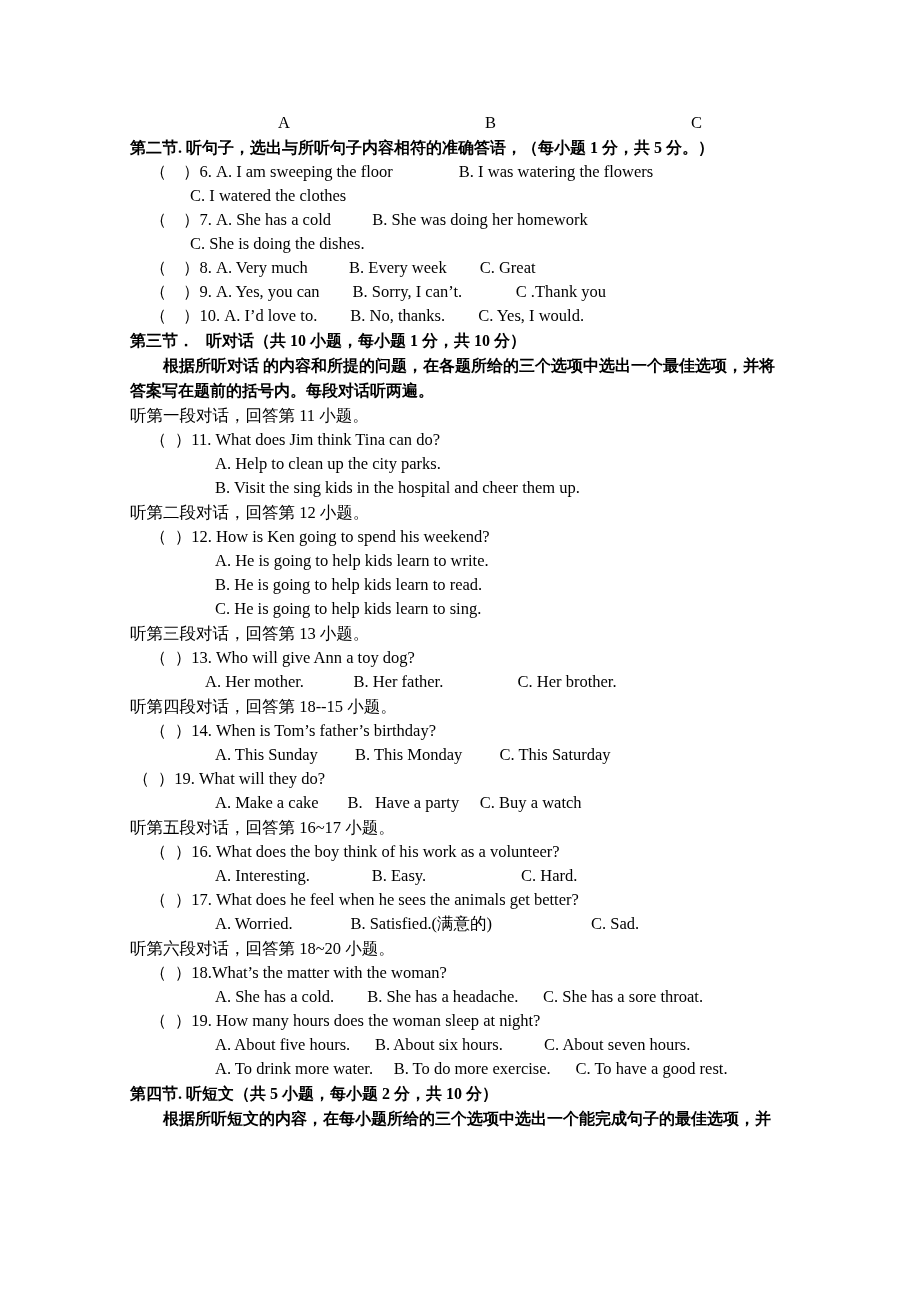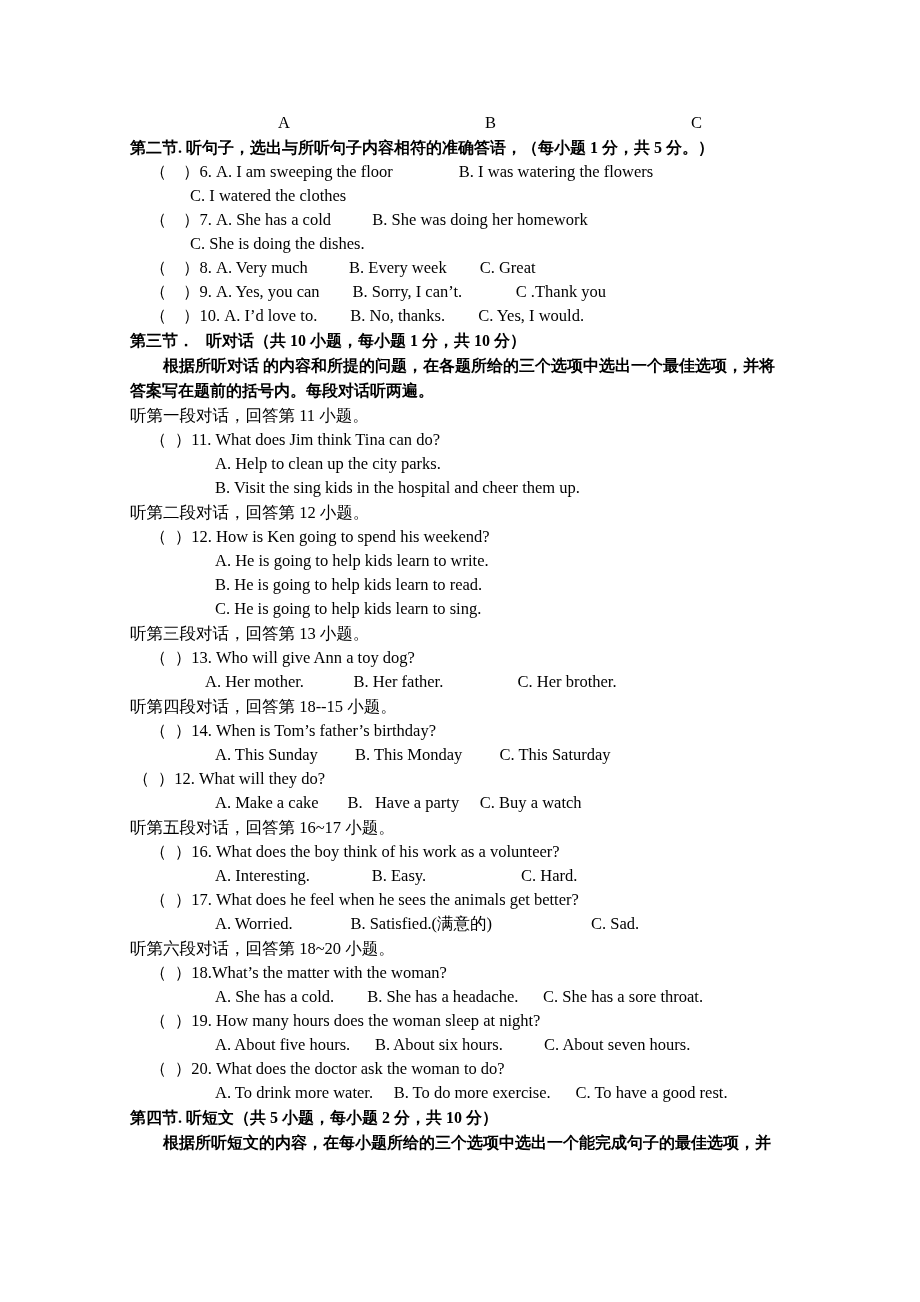--- a/index.html
+++ b/index.html
@@ -103,33 +103,32 @@
   <div class="q indent-opt">B. He is going to help kids learn to read.</div>
   <div class="q indent-opt">C. He is going to help kids learn to sing.</div>
 
   <div class="cue">听第三段对话，回答第 13 小题。</div>
   <div class="q indent-brk">（  ）13. Who will give Ann a toy dog?</div>
   <div class="q indent-opt2">A. Her mother.            B. Her father.                  C. Her brother.</div>
 
   <div class="cue">听第四段对话，回答第 18--15 小题。</div>
   <div class="q indent-brk">（  ）14. When is Tom’s father’s birthday?</div>
   <div class="q indent-opt">A. This Sunday         B. This Monday         C. This Saturday</div>
-  <div class="q indent-brk-0">（  ）12. What will they do?</div>
+  <div class="q indent-brk-0">（  ）19. What will they do?</div>
   <div class="q indent-opt">A. Make a cake       B.   Have a party     C. Buy a watch</div>
 
   <div class="cue">听第五段对话，回答第 16~17 小题。</div>
   <div class="q indent-brk">（  ）16. What does the boy think of his work as a volunteer?</div>
   <div class="q indent-opt">A. Interesting.               B. Easy.                       C. Hard.</div>
   <div class="q indent-brk">（  ）17. What does he feel when he sees the animals get better?</div>
   <div class="q indent-opt">A. Worried.              B. Satisfied.(满意的)                        C. Sad.</div>
 
   <div class="cue">听第六段对话，回答第 18~20 小题。</div>
   <div class="q indent-brk">（  ）18.What’s the matter with the woman?</div>
   <div class="q indent-opt">A. She has a cold.        B. She has a headache.      C. She has a sore throat.</div>
   <div class="q indent-brk">（  ）19. How many hours does the woman sleep at night?</div>
   <div class="q indent-opt">A. About five hours.      B. About six hours.          C. About seven hours.</div>
-  <div class="q indent-brk">（  ）20. What does the doctor ask the woman to do?</div>
   <div class="q indent-opt">A. To drink more water.     B. To do more exercise.      C. To have a good rest.</div>
 
   <div class="sec-head">第四节. 听短文（共 5 小题，每小题 2 分，共 10 分）</div>
   <div class="sec-head indent-para">根据所听短文的内容，在每小题所给的三个选项中选出一个能完成句子的最佳选项，并</div>
 
 </div>
 
 </body></html>

